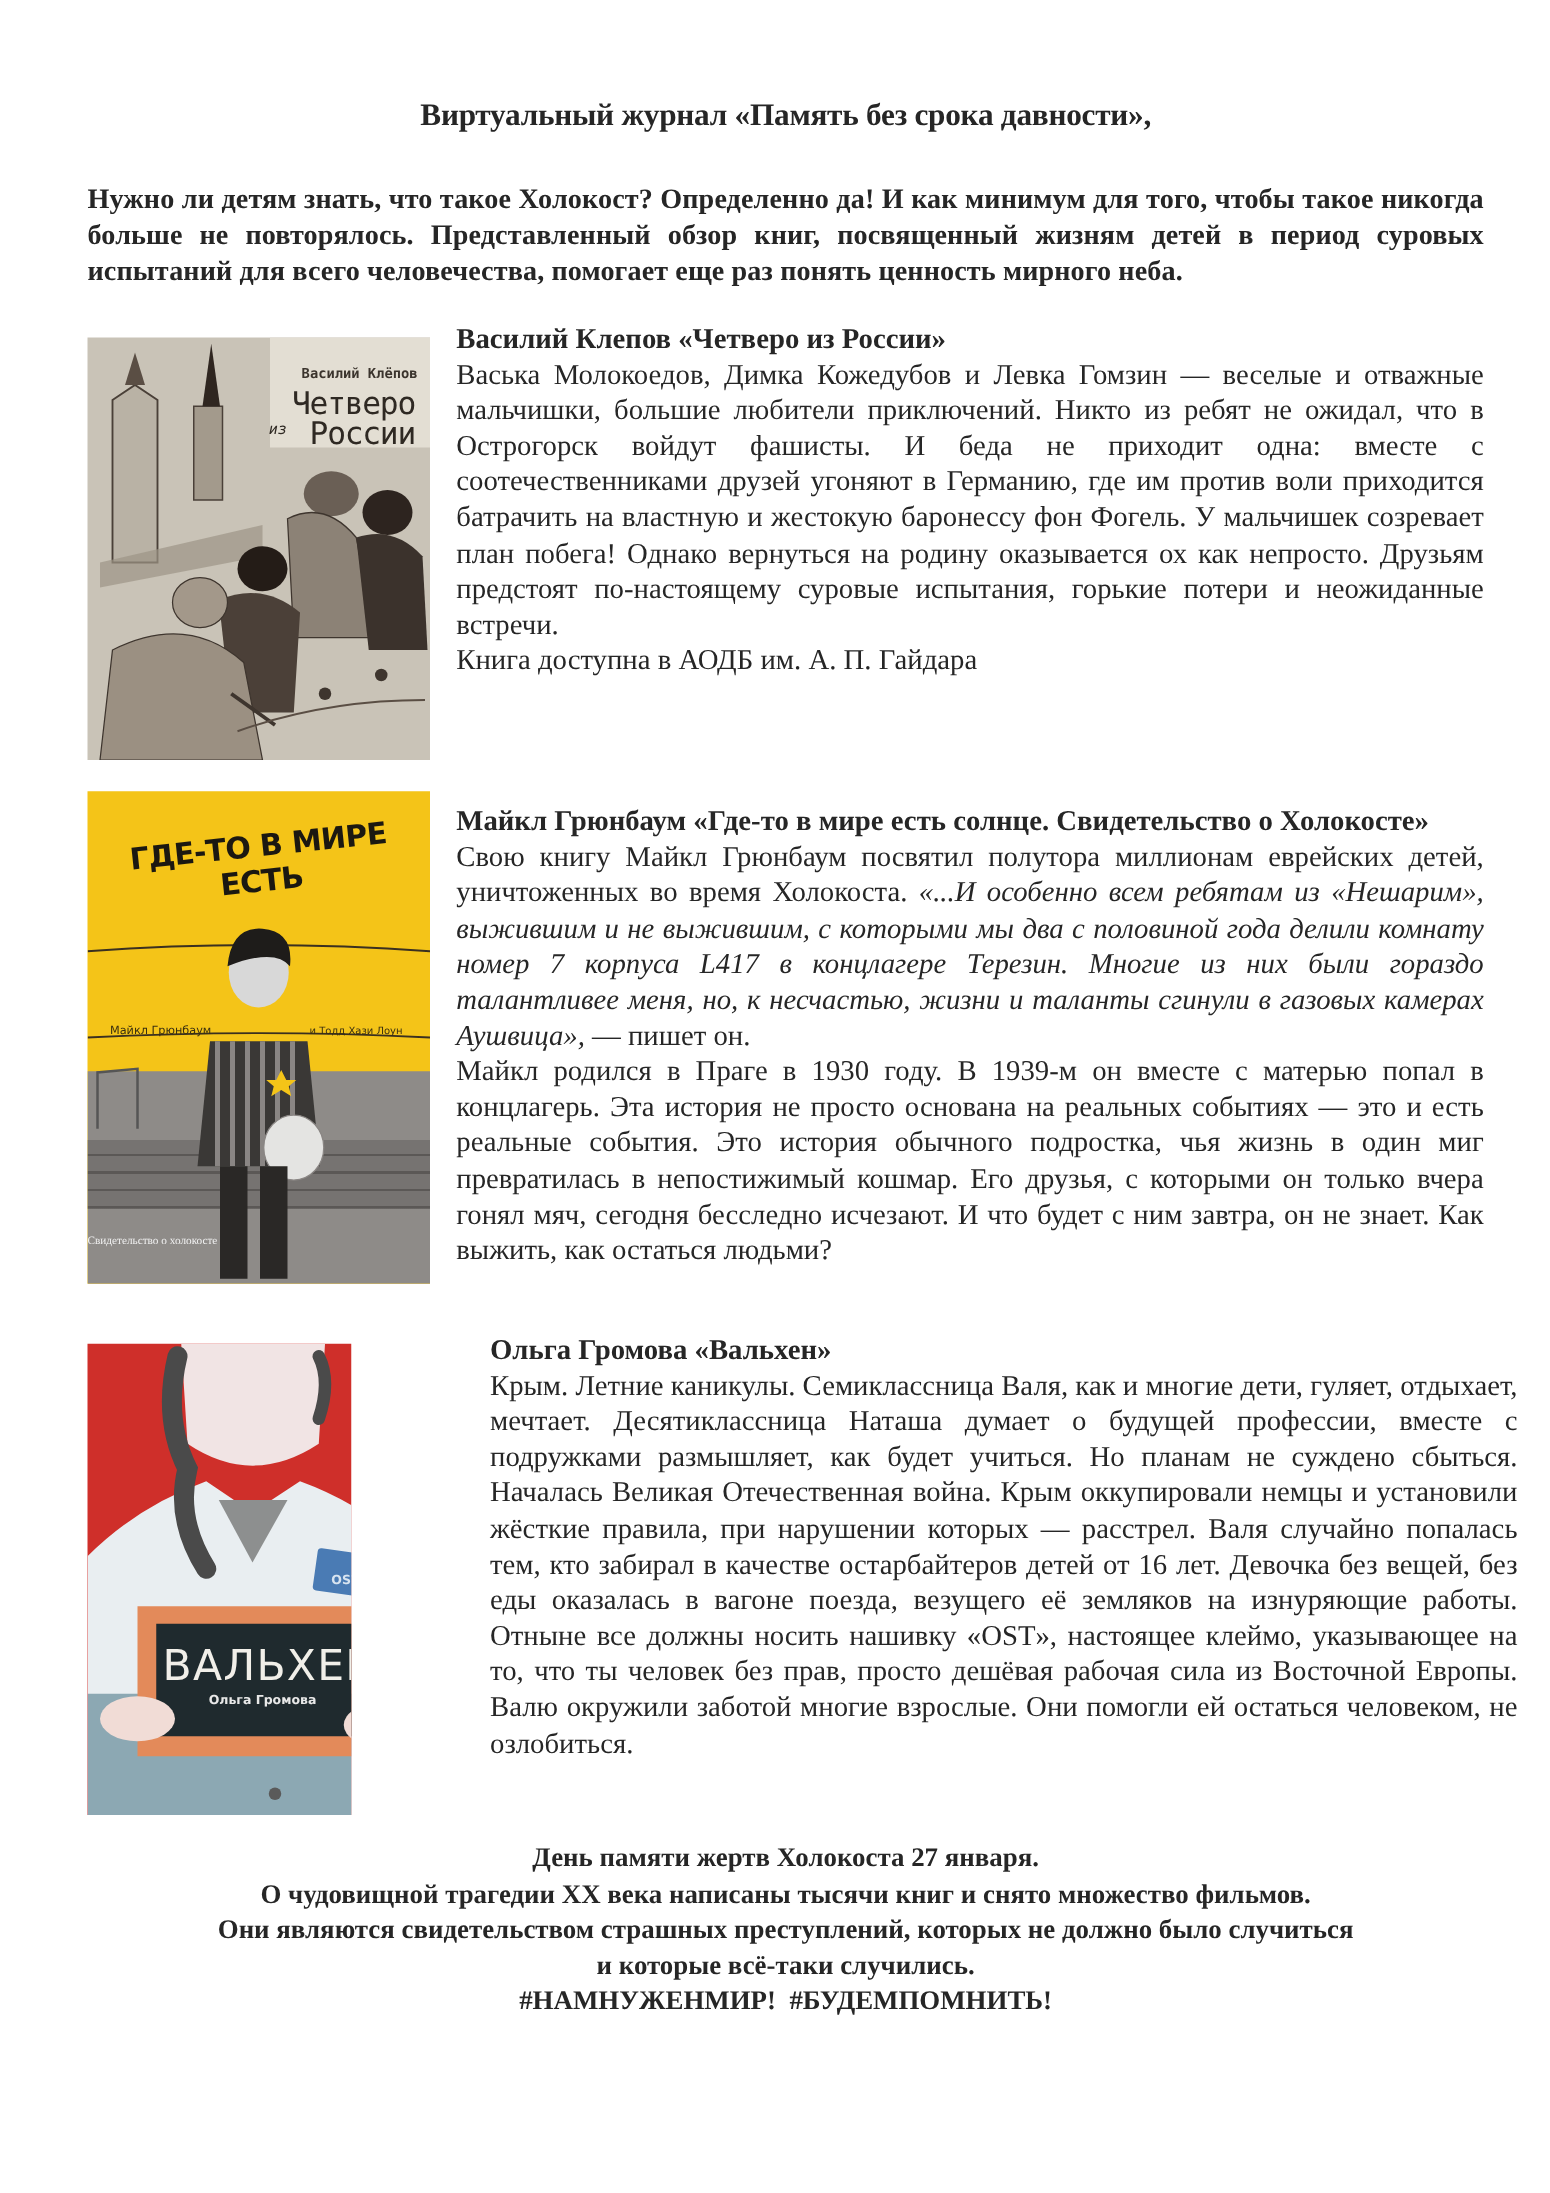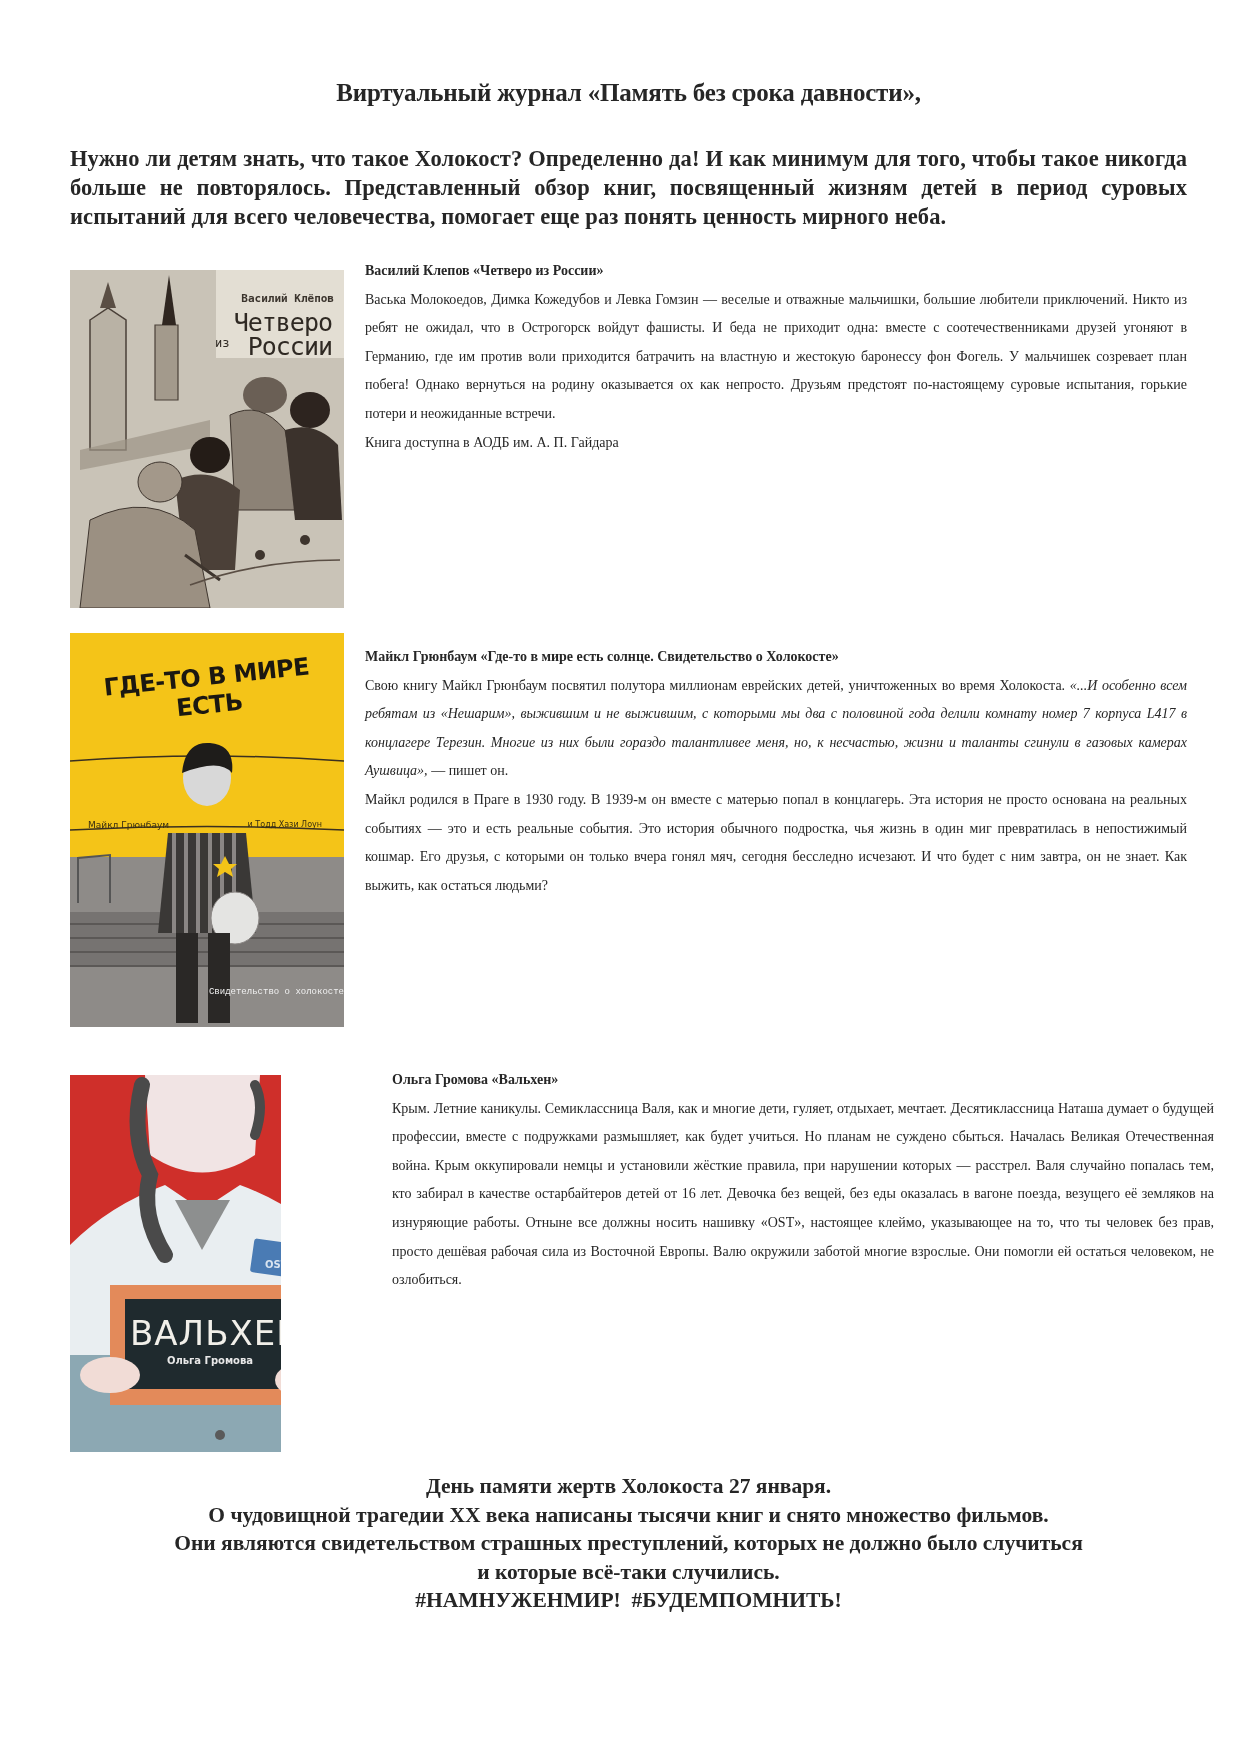--- a/index.html
+++ b/index.html
@@ -6,48 +6,48 @@
   body { width: 1240px; height: 1754px; position: relative; overflow: hidden;
          font-family: "Liberation Serif", "DejaVu Serif", serif; color: #262626; }
   .page { position: absolute; left: 0; top: 0; width: 1240px; height: 1754px; }
 
   .title { position: absolute; left: 70px; width: 1117px; top: 76px; text-align: center;
            font-weight: bold; font-size: 25px; line-height: 34px; letter-spacing: -0.2px; }
   .intro { position: absolute; left: 70px; width: 1117px; top: 144px; text-align: justify;
            font-weight: bold; font-size: 22.5px; line-height: 29px; letter-spacing: 0.1px; }
 
   .cover { position: absolute; left: 70px; overflow: hidden; }
-  .book { position: absolute; left: 365px; width: 822px; font-size: 14px; line-height: 28.6px;
+  .book { position: absolute; left: 365px; width: 822px; font-size: 23px; line-height: 28.6px;
           text-align: justify; }
   .book .btitle { font-weight: bold; display: block; }
   .book p { margin: 0; }
   .book em { font-style: italic; }
 
   .footer { position: absolute; left: 70px; width: 1117px; top: 1472px; text-align: center;
             font-weight: bold; font-size: 21.5px; line-height: 28.5px; }
 
   
   .c1 { top: 270px; width: 274px; height: 338px; background: #c9c3b7; }
   .c1 .panel { position: absolute; right: 0; top: 0; width: 128px; height: 88px; background: #e3ded3; }
   .c1 .author { position: absolute; right: 10px; top: 22px; font-family: "DejaVu Sans Mono", monospace; font-size: 11px; color: #3b342d; font-weight: bold; }
   .c1 .t1 { position: absolute; right: 12px; top: 38px; font-family: "DejaVu Sans Mono", monospace; font-size: 25px; color: #2f2923; letter-spacing: -1px; }
-  .c1 .t2 { position: absolute; left: 145px; top: 66px; font-family: "DejaVu Sans Mono", monospace; font-size: 12px; color: #2f2923; }
+  .c1 .t2 { position: absolute; left: 145px; top: 66px; font-family: "DejaVu Sans Mono", monospace; font-size: 12px; color: #2f2923; font-style: italic; }
   .c1 .t3 { position: absolute; right: 12px; top: 62px; font-family: "DejaVu Sans Mono", monospace; font-size: 25px; color: #2f2923; letter-spacing: -1px; }
   .c1 svg { position: absolute; left: 0; top: 0; }
 
   
   .c2 { top: 633px; width: 274px; height: 394px; background: #f4c418; }
   .c2 .bottom { position: absolute; left: 0; bottom: 0; width: 274px; height: 170px; background: #8e8b88; }
   .c2 .wall { position: absolute; left: 0; bottom: 60px; width: 274px; height: 55px;
               background: repeating-linear-gradient(0deg, #5b5856 0 2px, #767371 2px 14px); }
   .c2 .t1 { position: absolute; left: 8px; top: 30px; width: 260px; text-align: center; font-family: "DejaVu Sans", sans-serif; font-weight: bold; font-size: 24px; color: #1b1811; transform: rotate(-6deg); letter-spacing: -0.5px; }
   .c2 .t2 { position: absolute; left: 0; top: 72px; width: 274px; text-align: center; font-family: "DejaVu Sans", sans-serif; font-weight: bold; font-size: 30px; color: #1b1811; }
   .c2 .a1 { position: absolute; left: 18px; top: 187px; font-family: "DejaVu Sans", sans-serif; font-size: 9px; color: #3a2f10; }
   .c2 .a2 { position: absolute; right: 22px; top: 187px; font-family: "DejaVu Sans", sans-serif; font-size: 8px; color: #3a2f10; }
-  .c2 .sub { position: absolute; left: 0; width: 274px; bottom: 30px; text-align: right; font-family: Liberation Mono, monospace; font-size: 9px; color: #f0f0f0; }
+  .c2 .sub { position: absolute; left: 0; width: 274px; bottom: 30px; text-align: left; font-family: Liberation Serif, serif; font-size: 9px; color: #f0f0f0; }
   .c2 svg { position: absolute; left: 0; top: 0; }
 
   
   .c3 { top: 1075px; width: 211px; height: 377px; background: #cf2f2a; }
   .c3 svg { position: absolute; left: 0; top: 0; }
   .c3 .t1 { position: absolute; left: 60px; top: 238px; width: 160px; text-align: center; font-family: "DejaVu Sans", sans-serif; font-size: 34px; color: #f1efe9; letter-spacing: 1px; }
   .c3 .t2 { position: absolute; left: 60px; top: 280px; width: 160px; text-align: center; font-family: "DejaVu Sans", sans-serif; font-weight: bold; font-size: 10px; color: #e8e8e8; }
   .c3 .ost { position: absolute; left: 195px; top: 184px; font-family: "DejaVu Sans", sans-serif; font-size: 10px; color: #d8e4f0; font-weight: bold; }
 </style>
 </head>

